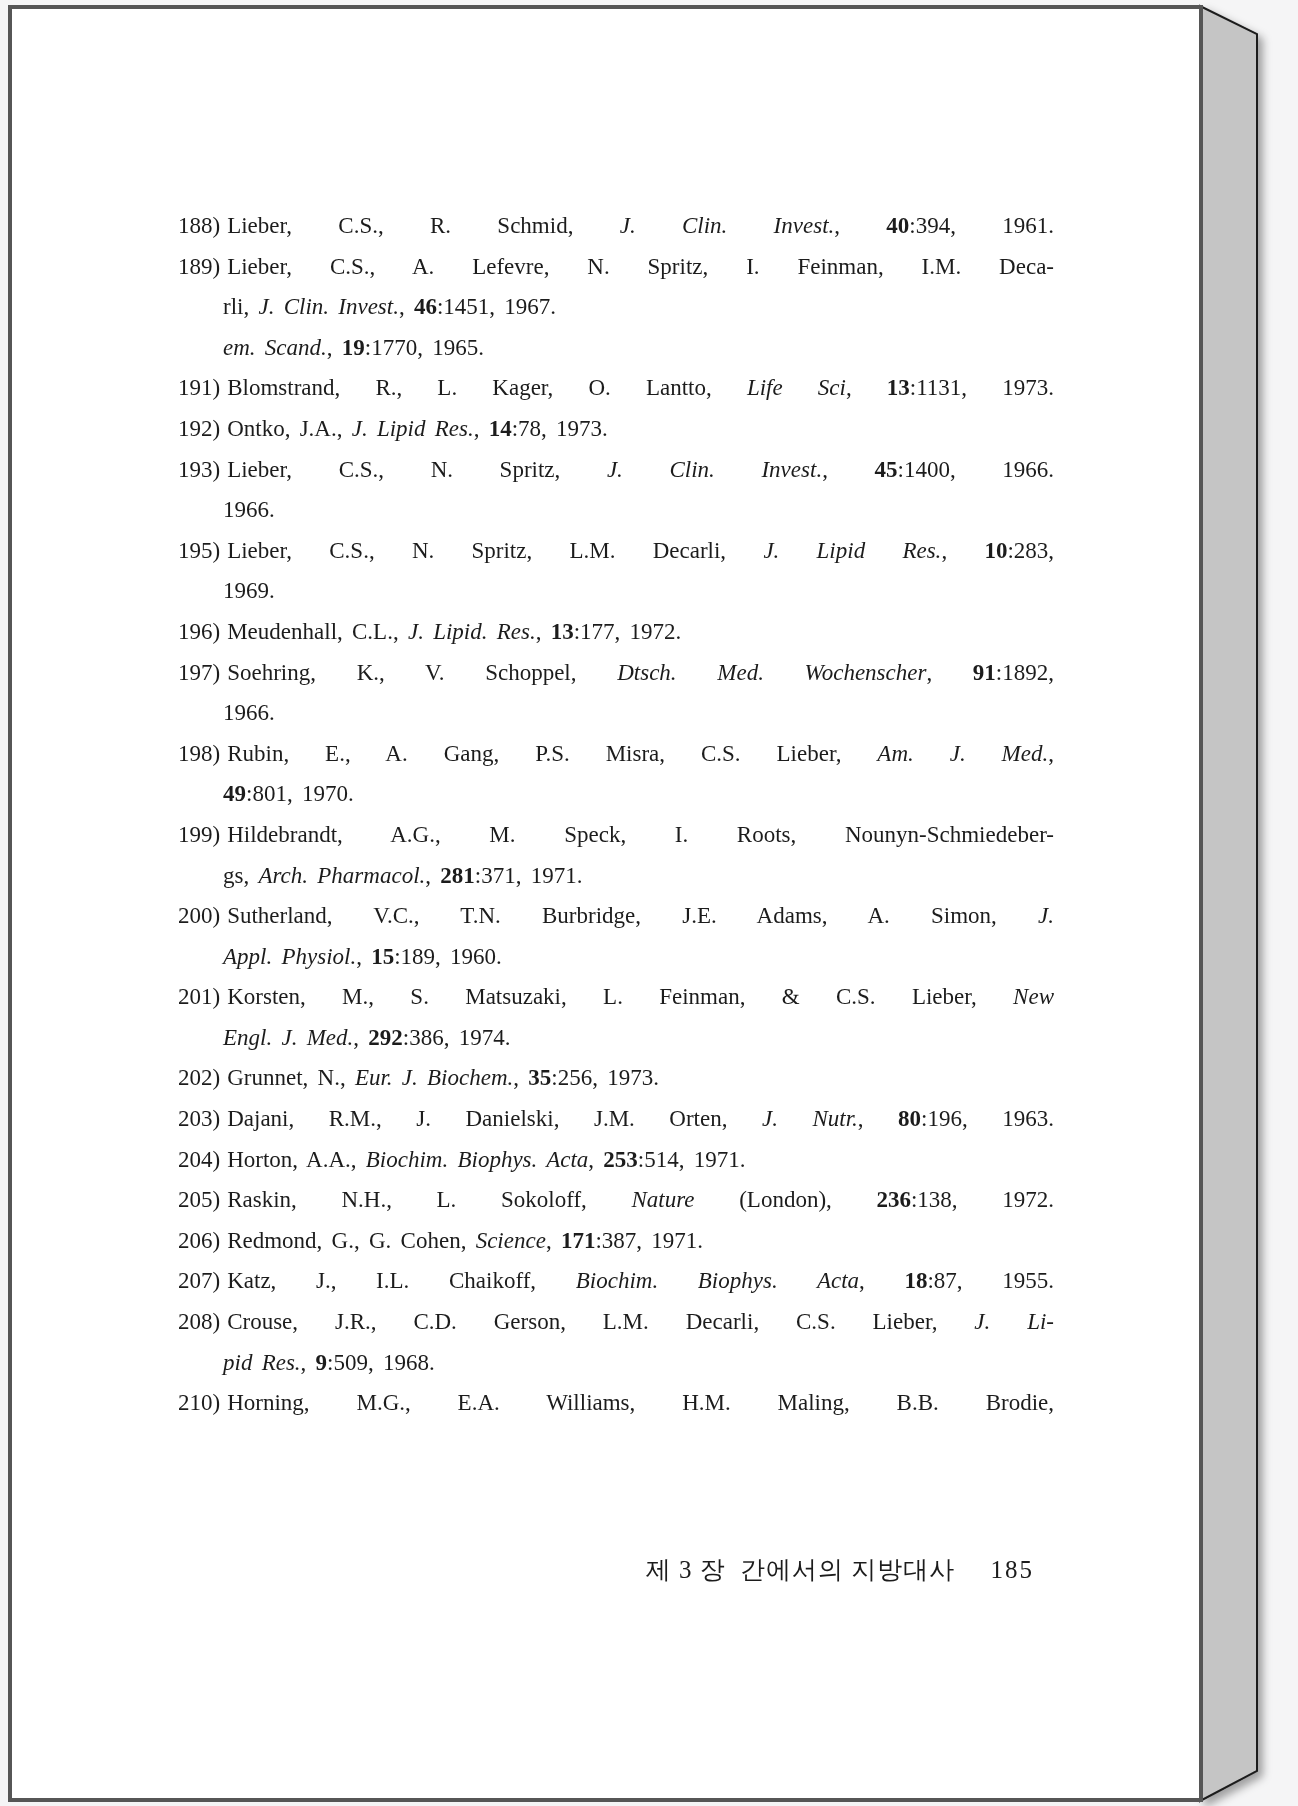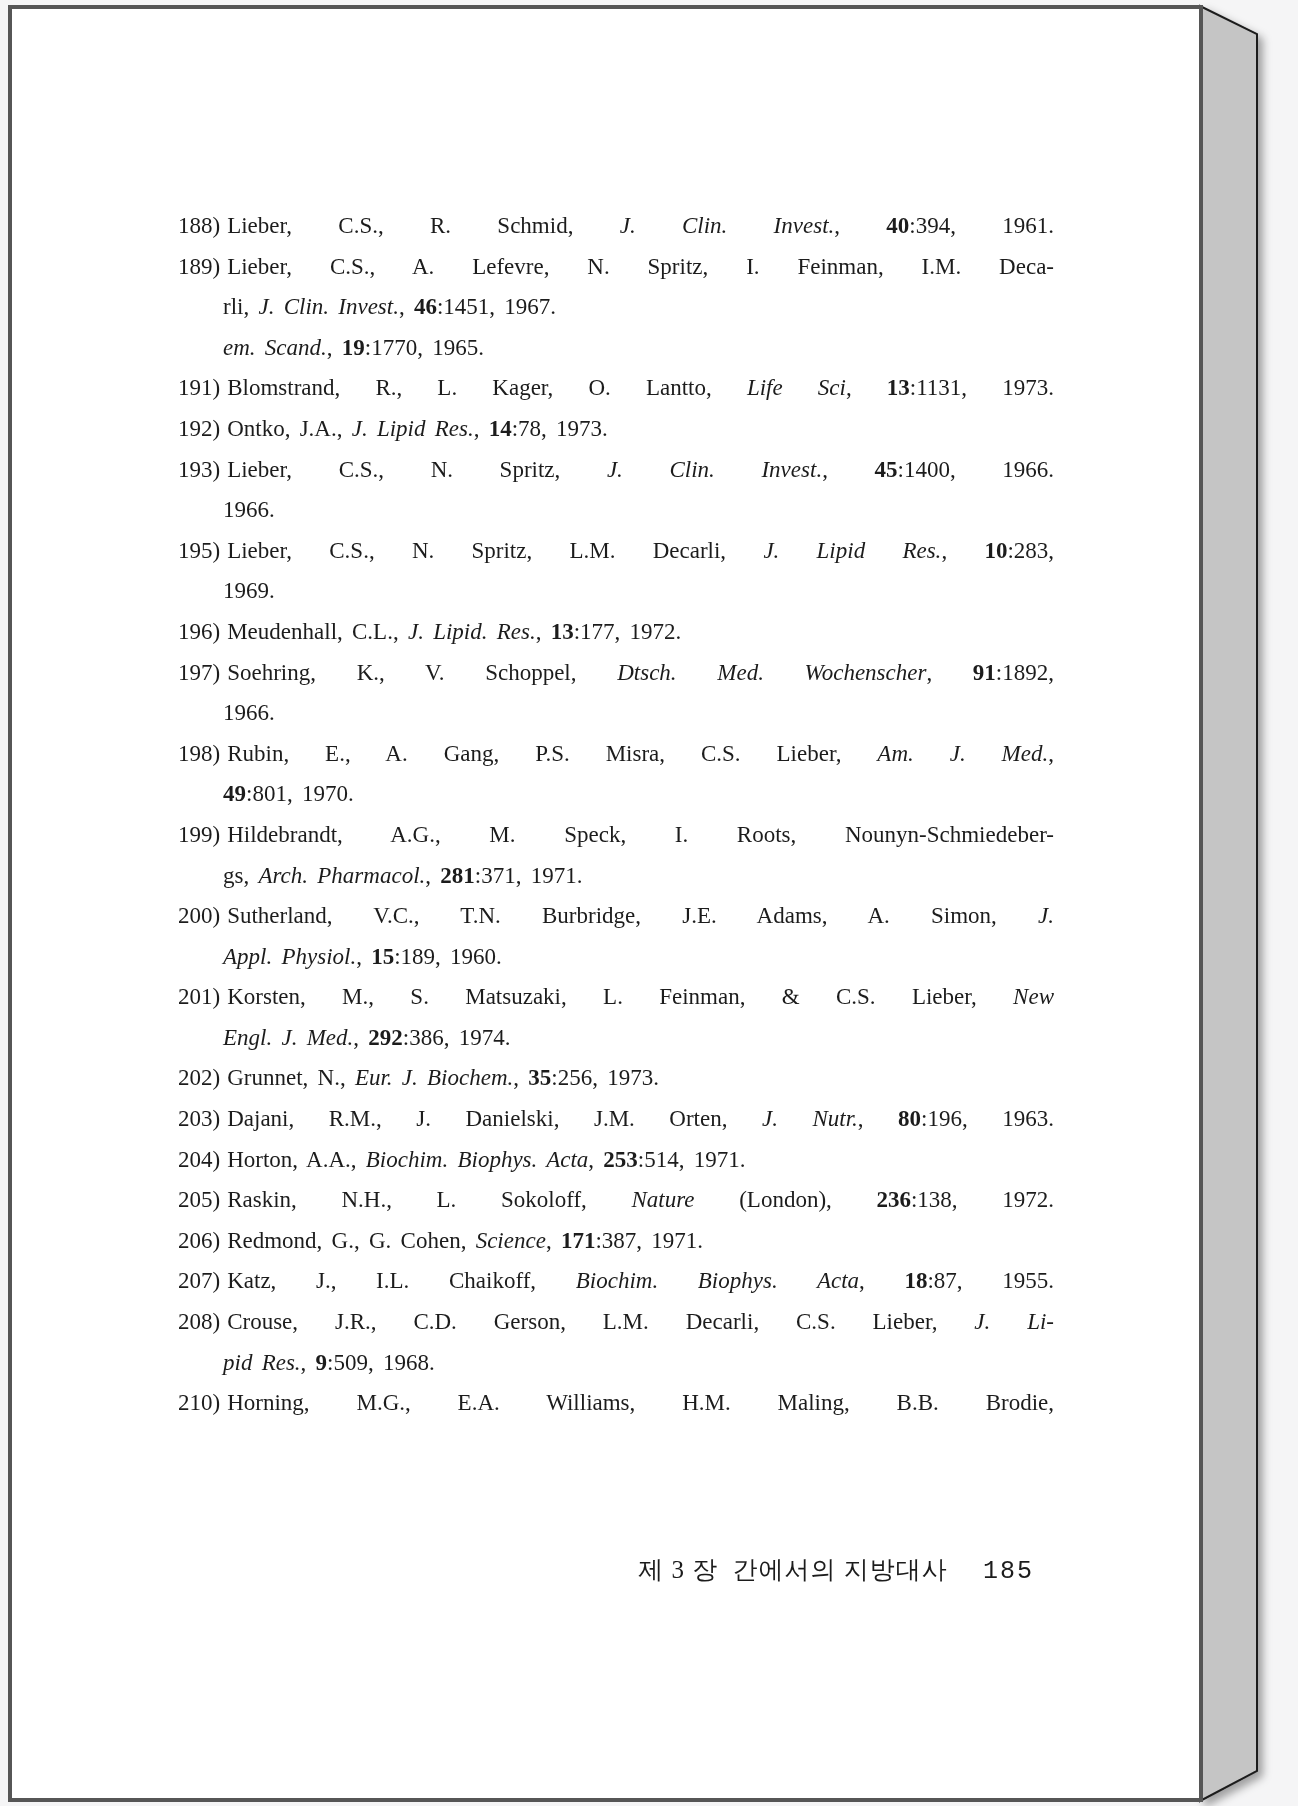--- a/index.html
+++ b/index.html
@@ -21,21 +21,21 @@
   .bd { font-weight:bold; }
   .refnum { margin-right:7px; }
   .footer {
     position:absolute; left:178px; top:1549px; width:876px;
     box-sizing:border-box; padding-right:20px;
     text-align:right; font-size:25px; line-height:42px;
     letter-spacing:1px;
   }
   .footer .part { display:inline-block; }
   .footer .gap-a { margin-left:7px; }
-  .footer .gap-b { margin-left:28px; letter-spacing:2px;font-family:Liberation Mono, monospace; }
+  .footer .gap-b { margin-left:28px; letter-spacing:2px; }
 </style>
 </head>
 <body>
 
 <div class="screen">
 
   <svg class="book" width="1298" height="1806" viewBox="0 0 1298 1806">
     <defs>
       <filter id="ds" x="-20%" y="-5%" width="160%" height="115%">
         <feDropShadow dx="5" dy="5" stdDeviation="4" flood-color="#000000" flood-opacity="0.35"></feDropShadow>

